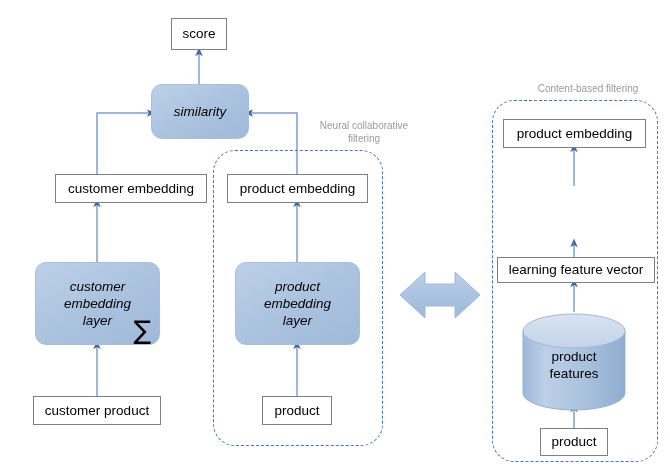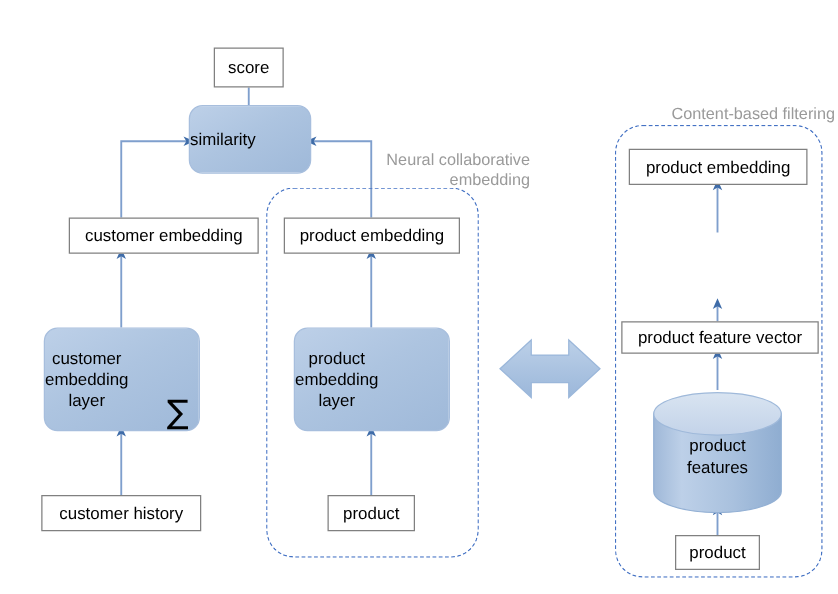--- a/index.html
+++ b/index.html
@@ -41,25 +41,26 @@
   }
   
   .node-round {
     position: absolute;
     box-sizing: border-box;
     border-radius: 11px;
     background: linear-gradient(150deg, #bdd0e8 0%, #adc4e0 45%, #9fb9d9 100%);
     border: 1px solid #a7bedd;
     display: flex;
     align-items: center;
-    justify-content: flex-start;
+    justify-content: center;
     color: #000000;
     font-size: 13.5px;
     line-height: 1.28;
     text-align: center;
+    font-style: italic;
   }
   .node-round .lbl { display: block; }
   
   .sigma {
     position: absolute;
     right: 8px;
     bottom: 1px;
     font-size: 26px;
     line-height: 1;
     color: #000000;
@@ -69,23 +70,23 @@
   .group-dashed {
     position: absolute;
     box-sizing: border-box;
     border: 1.4px dashed #4472c4;
     border-radius: 22px;
     background: transparent;
   }
   .group-label {
     position: absolute;
     color: #9a9a9a;
-    font-size: 13px;
+    font-size: 10px;
     line-height: 1.25;
-    text-align: right;
+    text-align: center;
     white-space: pre-line;
   }
   
   .cylinder {
     position: absolute;
   }
   .cyl-text {
     position: absolute;
     left: 0;
     width: 100%;
@@ -151,46 +152,46 @@
       <ellipse cx="574" cy="331" rx="51" ry="17" fill="url(#cylTop)" stroke="#9fb9da" stroke-width="1"></ellipse>
     </g>
 
     <g>
       <path d="M400,295 L425,272 L425,284 L455,284 L455,272 L480,295 L455,318 L455,306 L425,306 L425,318 Z" fill="url(#biArrow)" stroke="#9bb7da" stroke-width="1"></path>
     </g>
   </svg>
 
   <div class="group-dashed" style="left:213px; top:150px; width:170px; height:296px;"></div>
   <div class="group-label" style="left:304px; top:120px; width:120px;">Neural collaborative
-embedding</div>
+filtering</div>
 
   <div class="group-dashed" style="left:492px; top:100px; width:166px; height:362px;"></div>
   <div class="group-label" style="left:508px; top:83px; width:160px;">Content-based filtering</div>
 
-  <div class="node-rect" style="left:171px; top:18px; width:56px; height:32px;margin-top:20px;">
+  <div class="node-rect" style="left:171px; top:18px; width:56px; height:32px;">
     <span>score</span>
   </div>
 
   <div class="node-round" style="left:151px; top:84px; width:98px; height:55px;">
     <span class="lbl">similarity</span>
   </div>
 
   <div class="node-rect" style="left:21px; top:174px; width:152px; height:29px;margin-left:34px;">
     <span>customer embedding</span>
   </div>
 
   <div class="node-round" style="left:35px; top:262px; width:125px; height:83px;">
     <span class="lbl" style="white-space:pre-line;">customer
 embedding
 layer</span>
     <span class="sigma">∑</span>
   </div>
 
   <div class="node-rect" style="left:33px; top:396px; width:128px; height:29px;">
-    <span>customer history</span>
+    <span>customer product</span>
   </div>
 
   <div class="node-rect" style="left:227px; top:174px; width:141px; height:29px;">
     <span>product embedding</span>
   </div>
 
   <div class="node-round" style="left:235px; top:262px; width:125px; height:83px;">
     <span class="lbl" style="white-space:pre-line;">product
 embedding
 layer</span>
@@ -199,21 +200,21 @@
   <div class="node-rect" style="left:262px; top:396px; width:70px; height:29px;">
     <span>product</span>
   </div>
 
   <div class="node-rect" style="left:503px; top:119px; width:143px; height:29px;">
     <span>product embedding</span>
   </div>
 
 
   <div class="node-rect" style="left:497px; top:257px; width:158px; height:26px;">
-    <span>product feature vector</span>
+    <span>learning feature vector</span>
   </div>
 
   <div class="cylinder" style="left:523px; top:314px; width:102px; height:96px;">
     <div class="cyl-text" style="top:34px; white-space:pre-line;">product
 features</div>
   </div>
 
   <div class="node-rect" style="left:540px; top:428px; width:68px; height:28px;">
     <span>product</span>
   </div>

